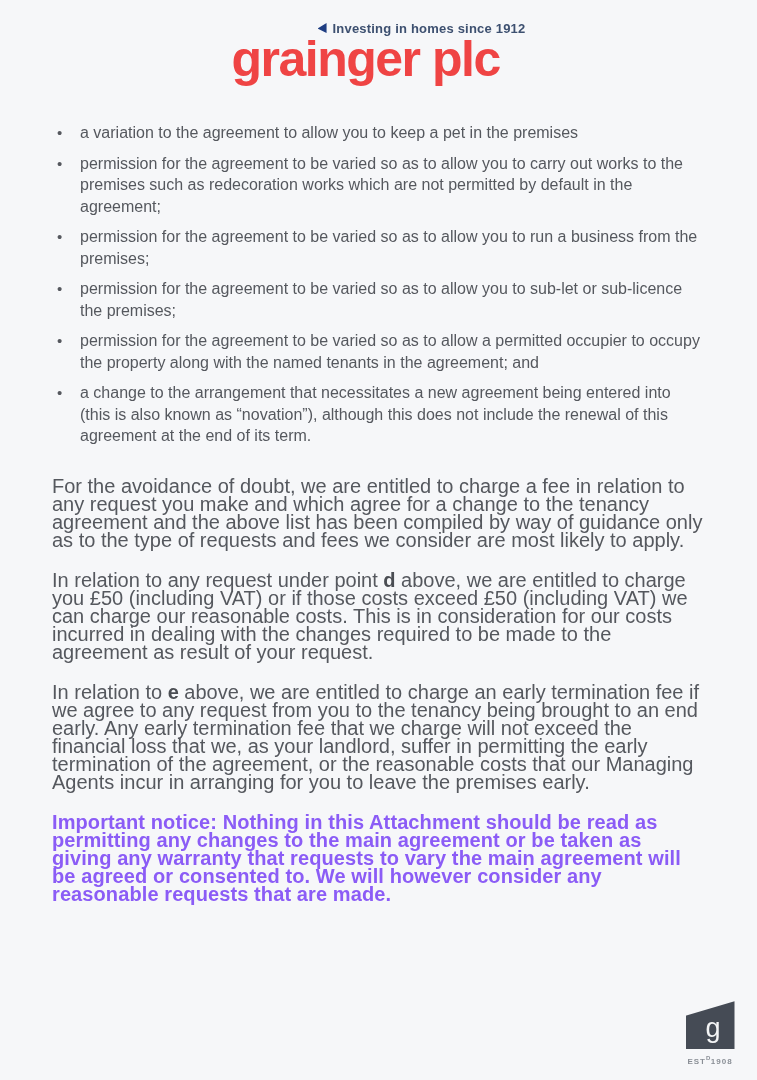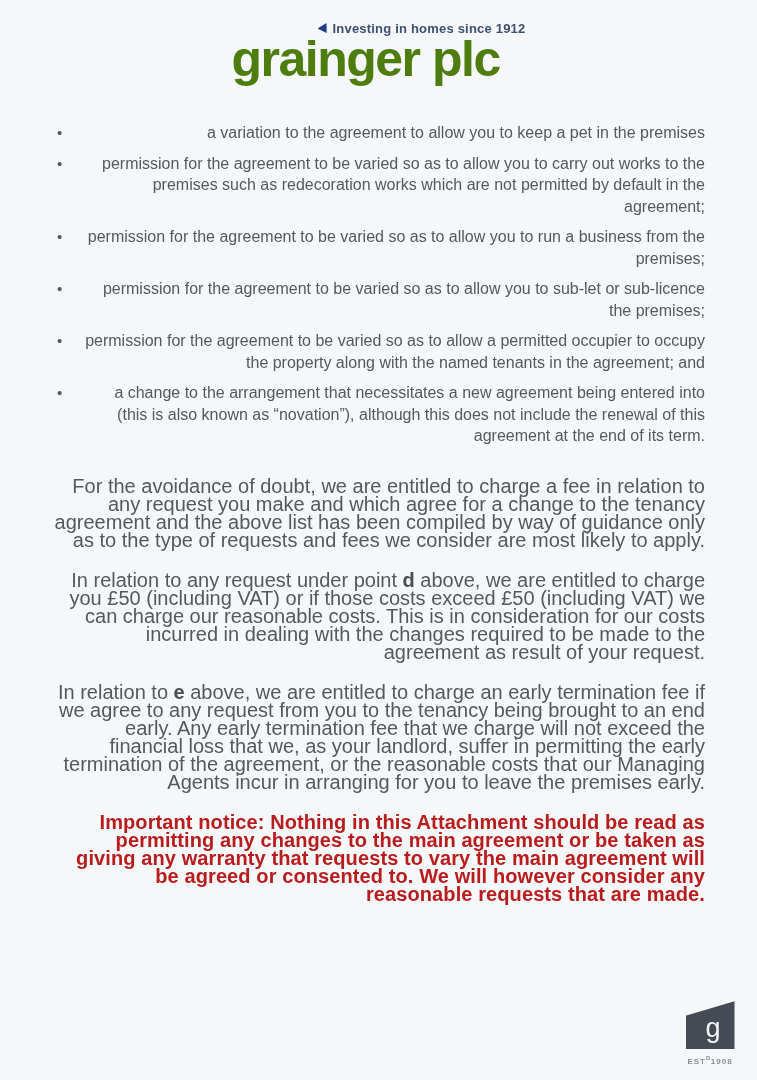--- a/index.html
+++ b/index.html
@@ -43,29 +43,28 @@
     font-weight: 700;
     letter-spacing: 0.2px;
     color: #3d5070;
     white-space: nowrap;
   }
   .logo-wordmark {
     font-size: 50px;
     line-height: 52px;
     font-weight: 600;
     letter-spacing: -1.5px;
-    color: #4d7c0f;
+    color: #ef4444;
     margin-top: -3px;
     white-space: nowrap;
   }
 
   
   .content {
     padding: 0 52px;
-    text-align: right;
   }
   .bullet-list {
     list-style: none;
     margin-top: 37px;
     margin-left: 5px;
   }
   .bullet-list li {
     position: relative;
     padding-left: 23px;
     font-size: 16px;
@@ -82,21 +81,21 @@
   }
   .para {
     font-size: 20px;
     line-height: 18px;
     margin-top: 22px;
   }
   .para.first { margin-top: 30px; }
   .para b.inline-bold { font-weight: 700; color: #4a4d53; }
   .para.notice {
     font-weight: 700;
-    color: #b91c1c;
+    color: #8b5cf6;
     letter-spacing: 0.1px;
   }
 
   
   .footer-logo {
     position: absolute;
     right: 21px;
     bottom: 14px;
     width: 52px;
     text-align: center;

